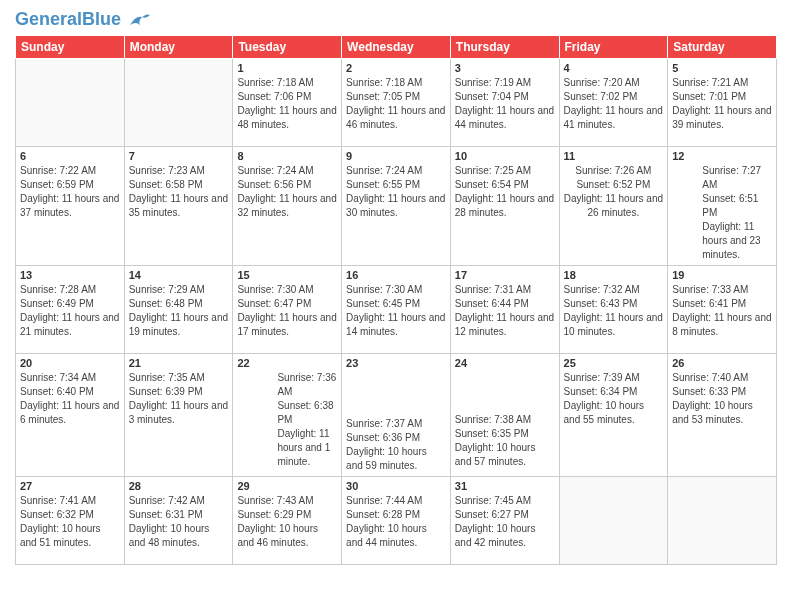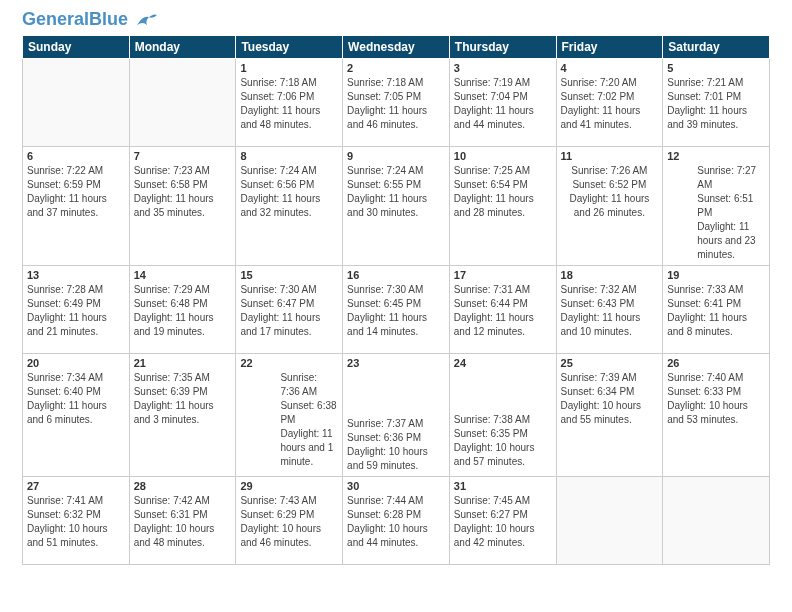--- a/index.html
+++ b/index.html
@@ -6,21 +6,21 @@
     body {
       width: 792px;
       height: 612px;
       font-family: Arial, sans-serif;
       background: #fff;
       overflow: hidden;
     }
     .page {
       width: 792px;
       height: 516px;
-      padding: 10px 22px;
+      padding: 10px 15px;
       display: flex;
       flex-direction: column;
     }
     .header {
       display: flex;
       justify-content: space-between;
       align-items: flex-start;
       margin-bottom: 6px;
     }
     .logo {
@@ -50,21 +50,21 @@
       font-size: 16px;
       color: #555;
     }
     .calendar {
       flex: 1;
       border-collapse: collapse;
       width: 100%;
       table-layout: fixed;
     }
     .calendar th {
-      background: #0c4a6e;
+      background: #ef4444;
       color: #fff;
       font-size: 12px;
       font-weight: bold;
       padding: 4px 5px;
       border: 1px solid #fff;
       text-align: left;
     }
     .calendar td {
       border: 1px solid #ccc;
       vertical-align: top;

